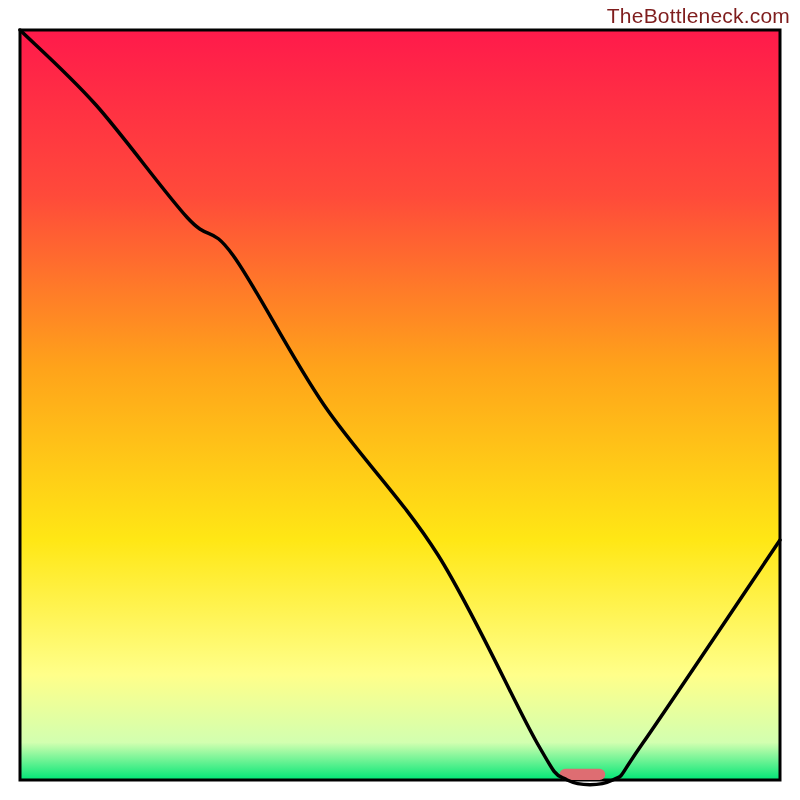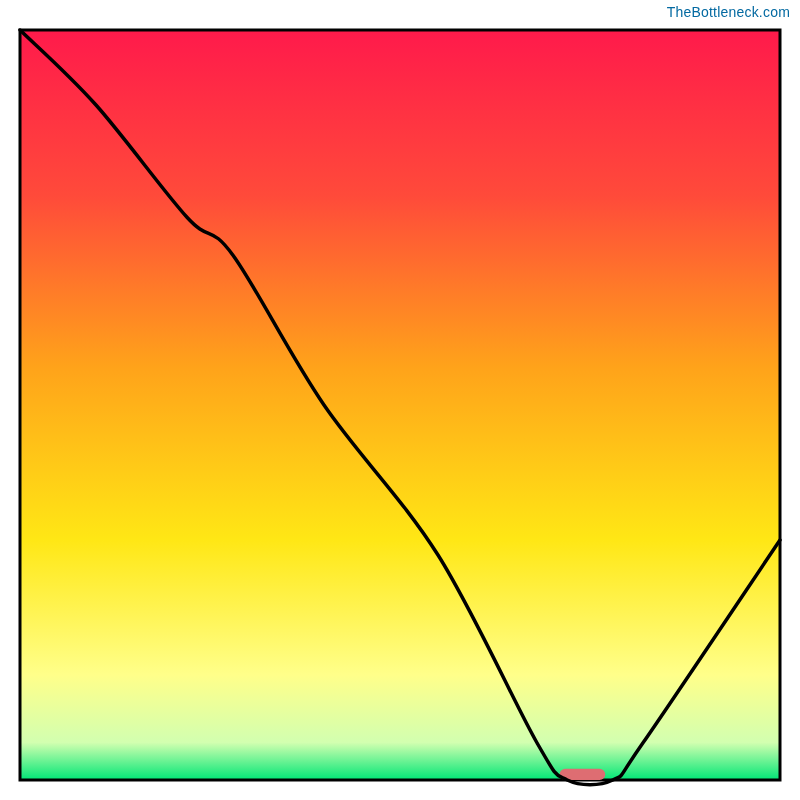--- a/index.html
+++ b/index.html
@@ -12,22 +12,22 @@
   }
   .container {
     position: relative;
     width: 800px;
     height: 800px;
   }
   .watermark {
     position: absolute;
     top: 4px;
     right: 10px;
-    color: #0369a1;
-    font-size: 14px;
+    color: #7f1d1d;
+    font-size: 21px;
     font-weight: 500;
     letter-spacing: 0.2px;
   }
   svg {
     position: absolute;
     left: 0;
     top: 0;
   }
 </style>
 </head>

